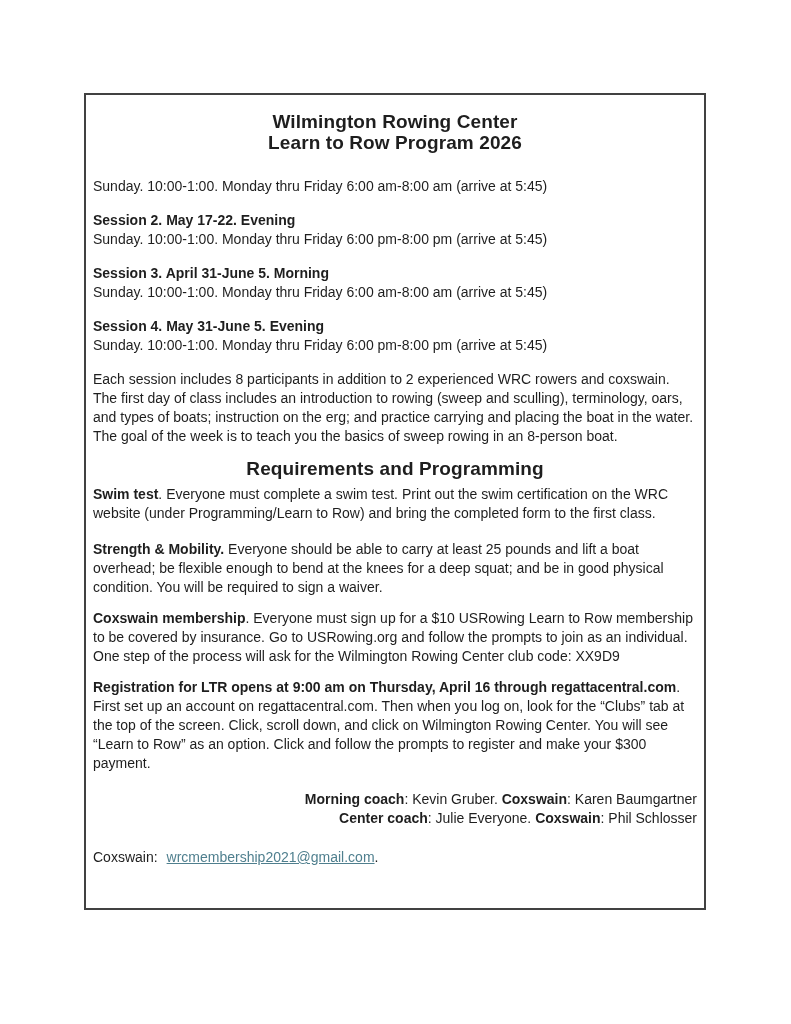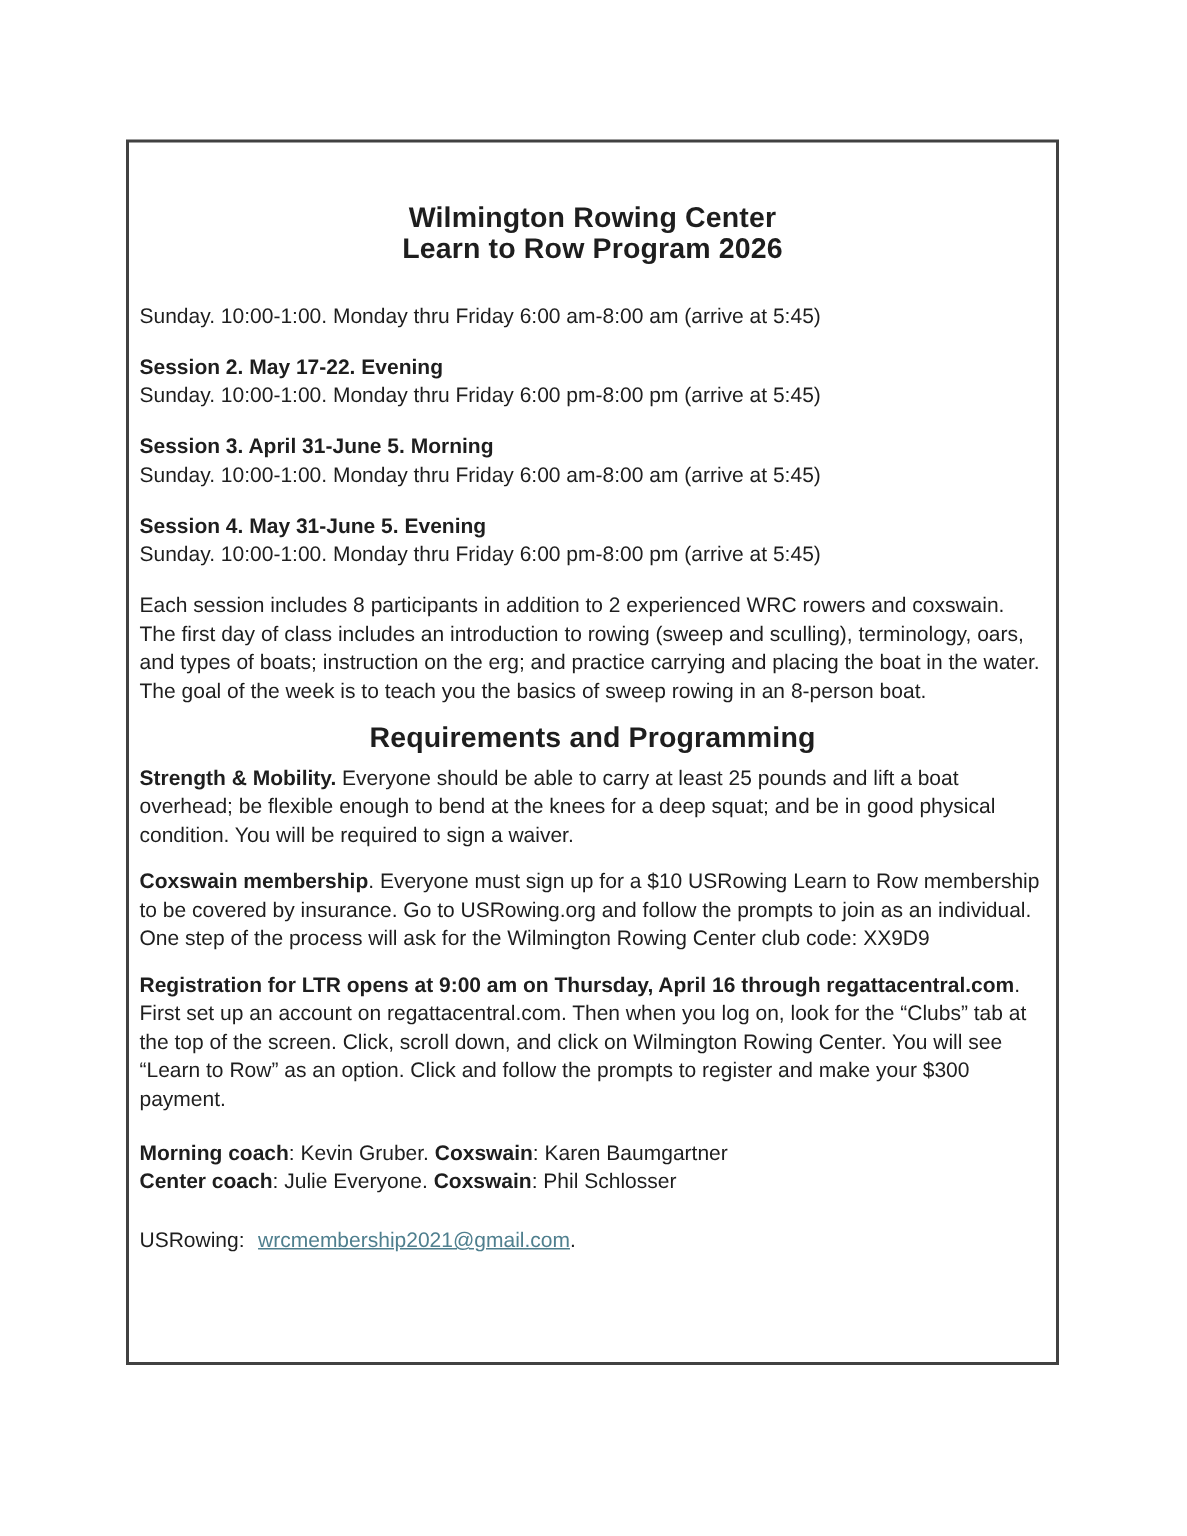--- a/index.html
+++ b/index.html
@@ -12,37 +12,37 @@
   body{
     width:791px;height:1024px;position:relative;
     font-family:"Liberation Sans","DejaVu Sans",sans-serif;
     color:var(--ink);
     -webkit-font-smoothing:antialiased;
   }
   .doc-box{
     position:absolute;left:84px;top:93px;width:622px;height:817px;
     border:2px solid var(--border);
     background:#ffffff;
-    padding:40px 7px 0 7px;
+    padding:16px 7px 0 7px;
     font-size:14px;line-height:19px;
   }
   .title{
     text-align:center;font-weight:bold;font-size:19px;line-height:21px;
     margin-bottom:24px;letter-spacing:0.1px;
   }
   .session{margin-bottom:15px;}
   .session .head{font-weight:bold;}
   .intro{margin:0;}
   .h2{
     text-align:center;font-weight:bold;font-size:19px;line-height:21px;
     margin:12px 0 6px 0;letter-spacing:0.1px;
   }
   .para{margin:0 0 17px 0;}
   .para.tight{margin-bottom:12px;}
-  .coaches{margin:0 0 0 0;}
+  .coaches{margin:0 0 0 0;text-align:right;}
   .questions{margin-top:20px;}
   .email{
     color:var(--link);
     text-decoration:underline;
     margin-left:9px;
     cursor:pointer;
   }
   b{font-weight:bold;}
 </style>
 </head>
@@ -71,27 +71,28 @@
 
   <div class="session">
     <div class="head">Session 4. May 31-June 5. Evening</div>
     <div>Sunday. 10:00-1:00. Monday thru Friday 6:00 pm-8:00 pm (arrive at 5:45)</div>
   </div>
 
   <p class="intro">Each session includes 8 participants in addition to 2 experienced WRC rowers and coxswain. The first day of class includes an introduction to rowing (sweep and sculling), terminology, oars, and types of boats; instruction on the erg; and practice carrying and placing the boat in the water. The goal of the week is to teach you the basics of sweep rowing in an 8-person boat.</p>
 
   <div class="h2">Requirements and Programming</div>
 
+  <p class="para"><b>Swim test</b><span>. Everyone must complete a swim test. Print out the swim certification on the WRC website (under Programming/Learn to Row) and bring the completed form to the first class.</span></p>
 
   <p class="para tight"><b>Strength &amp; Mobility.</b><span> Everyone should be able to carry at least 25 pounds and lift a boat overhead; be flexible enough to bend at the knees for a deep squat; and be in good physical condition. You will be required to sign a waiver.</span></p>
 
   <p class="para tight"><b>Coxswain membership</b><span>. Everyone must sign up for a $10 USRowing Learn to Row membership to be covered by insurance. Go to USRowing.org and follow the prompts to join as an individual. One step of the process will ask for the Wilmington Rowing Center club code: XX9D9</span></p>
 
   <p class="para"><b>Registration for LTR opens at 9:00 am on Thursday, April 16 through regattacentral.com</b><span>. First set up an account on regattacentral.com. Then when you log on, look for the “Clubs” tab at the top of the screen. Click, scroll down, and click on Wilmington Rowing Center. You will see “Learn to Row” as an option. Click and follow the prompts to register and make your $300 payment.</span></p>
 
   <div class="coaches">
     <div><b>Morning coach</b><span>: Kevin Gruber. </span><b>Coxswain</b><span>: Karen Baumgartner</span></div>
     <div><b>Center coach</b><span>: Julie Everyone. </span><b>Coxswain</b><span>: Phil Schlosser</span></div>
   </div>
 
-  <div class="questions"><span>USRowing:</span><a class="email">wrcmembership2021@gmail.com</a><span>.</span></div>
+  <div class="questions"><span>Coxswain:</span><a class="email">wrcmembership2021@gmail.com</a><span>.</span></div>
 
 </div>
 
 </body></html>

